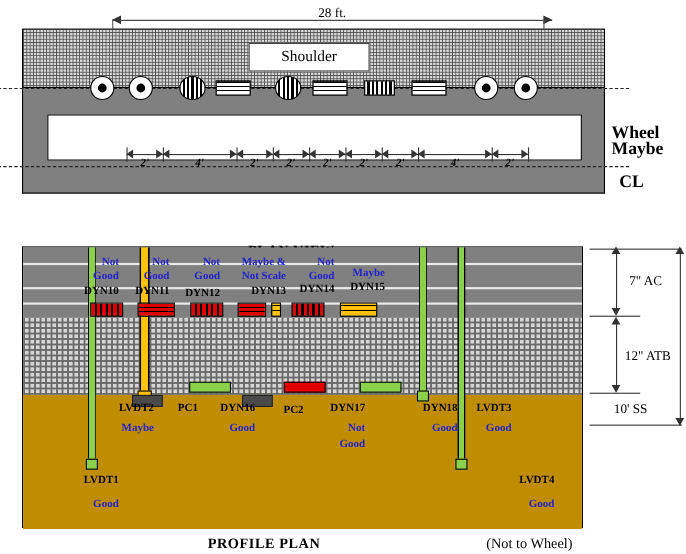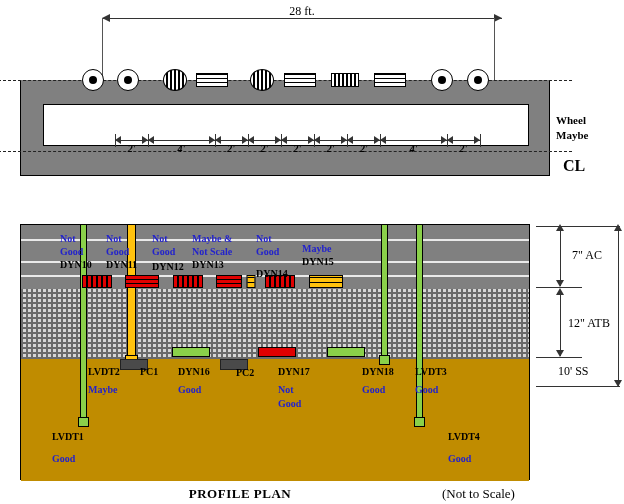--- a/index.html
+++ b/index.html
@@ -1,23 +1,23 @@
 <!DOCTYPE html>
 <html><head>
 <meta charset="utf-8">
 <title>Pavement Instrumentation Layout</title>
 <style>
   html,body{margin:0;padding:0;background:#ffffff;}
   body{width:624px;height:504px;position:relative;overflow:hidden;
        font-family:"Liberation Serif", serif;color:#000;}
   .abs{position:absolute;}
-  .ctr{text-align:left;}
-
-  
-  .lbl{font-size:11px;line-height:11px;white-space:nowrap;}
+  .ctr{text-align:right;}
+
+  
+  .lbl{font-size:16px;line-height:11px;white-space:nowrap;}
   .lbl-b{font-weight:bold;}
   .blue{color:#2222cc;font-weight:bold;}
   .dyn{color:#000;font-weight:bold;font-size:10px;line-height:10px;white-space:nowrap;}
   .viewcap{font-size:13px;font-weight:bold;letter-spacing:.5px;}
   .small{font-size:10px;line-height:10px;}
 
   
   #plan{left:20px;top:26px;width:530px;height:150px;}
   .shoulder-band{
     position:absolute;left:0;top:0;width:530px;height:54px;
@@ -127,20 +127,23 @@
   <div class="t">28 ft.</div>
   <div class="bar"></div>
   <div class="ar-l"></div>
   <div class="ar-r"></div>
 </div>
 <div class="abs leader" style="left:102px;top:18px;height:80px;"></div>
 <div class="abs leader" style="left:494px;top:18px;height:80px;"></div>
 
 <div class="abs" id="plan">
 
+  <div class="shoulder-band">
+    <div class="shoulder-box">Shoulder</div>
+  </div>
 
   <div class="lane-band">
     <div class="inner-white"></div>
   </div>
 
   <div class="srow">
     <div class="dashline"></div>
 
     <div class="sym" style="left:73px;top:0;">
         <div class="circ-w">
@@ -295,21 +298,21 @@
   <div class="dyn" style="margin-top:5px;">DYN12</div>
 </div>
 <div class="abs ctr" style="left:192px;top:234px;width:68px;">
   <div class="blue small">Maybe &amp;</div>
   <div class="blue small" style="margin-top:3px;">Not Scale</div>
   <div class="dyn" style="margin-top:3px;">DYN13</div>
 </div>
 <div class="abs ctr" style="left:256px;top:234px;width:48px;">
   <div class="blue small">Not</div>
   <div class="blue small" style="margin-top:3px;">Good</div>
-  <div class="dyn" style="margin-top:12px;">DYN14</div>
+  <div class="dyn" style="margin-top:1px;">DYN14</div>
 </div>
 <div class="abs ctr" style="left:302px;top:244px;width:48px;">
   <div class="blue small">Maybe</div>
   <div class="dyn" style="margin-top:3px;">DYN15</div>
 </div>
 
 <div class="abs ctr" style="left:88px;top:367px;width:52px;">
   <div class="dyn">LVDT2</div>
   <div class="blue small" style="margin-top:8px;">Maybe</div>
 </div>
@@ -362,13 +365,13 @@
   <div class="rt" style="left:36px;top:24px;">7" AC</div>
 
   <div class="vline" style="left:24px;top:66px;height:66px;"></div>
   <div class="au" style="left:20px;top:64px;"></div>
   <div class="ad" style="left:20px;top:126px;"></div>
   <div class="hline" style="left:0;top:133px;width:46px;"></div>
   <div class="rt" style="left:32px;top:92px;">12" ATB</div>
 </div>
 
 <div class="abs viewcap" style="left:0;top:486px;width:480px;text-align:center;">PROFILE PLAN</div>
-<div class="abs" style="left:442px;top:486px;font-size:13px;">(Not to Scale)</div>
+<div class="abs" style="left:442px;top:486px;font-size:13px;">(Not to Wheel)</div>
 
 </body></html>

